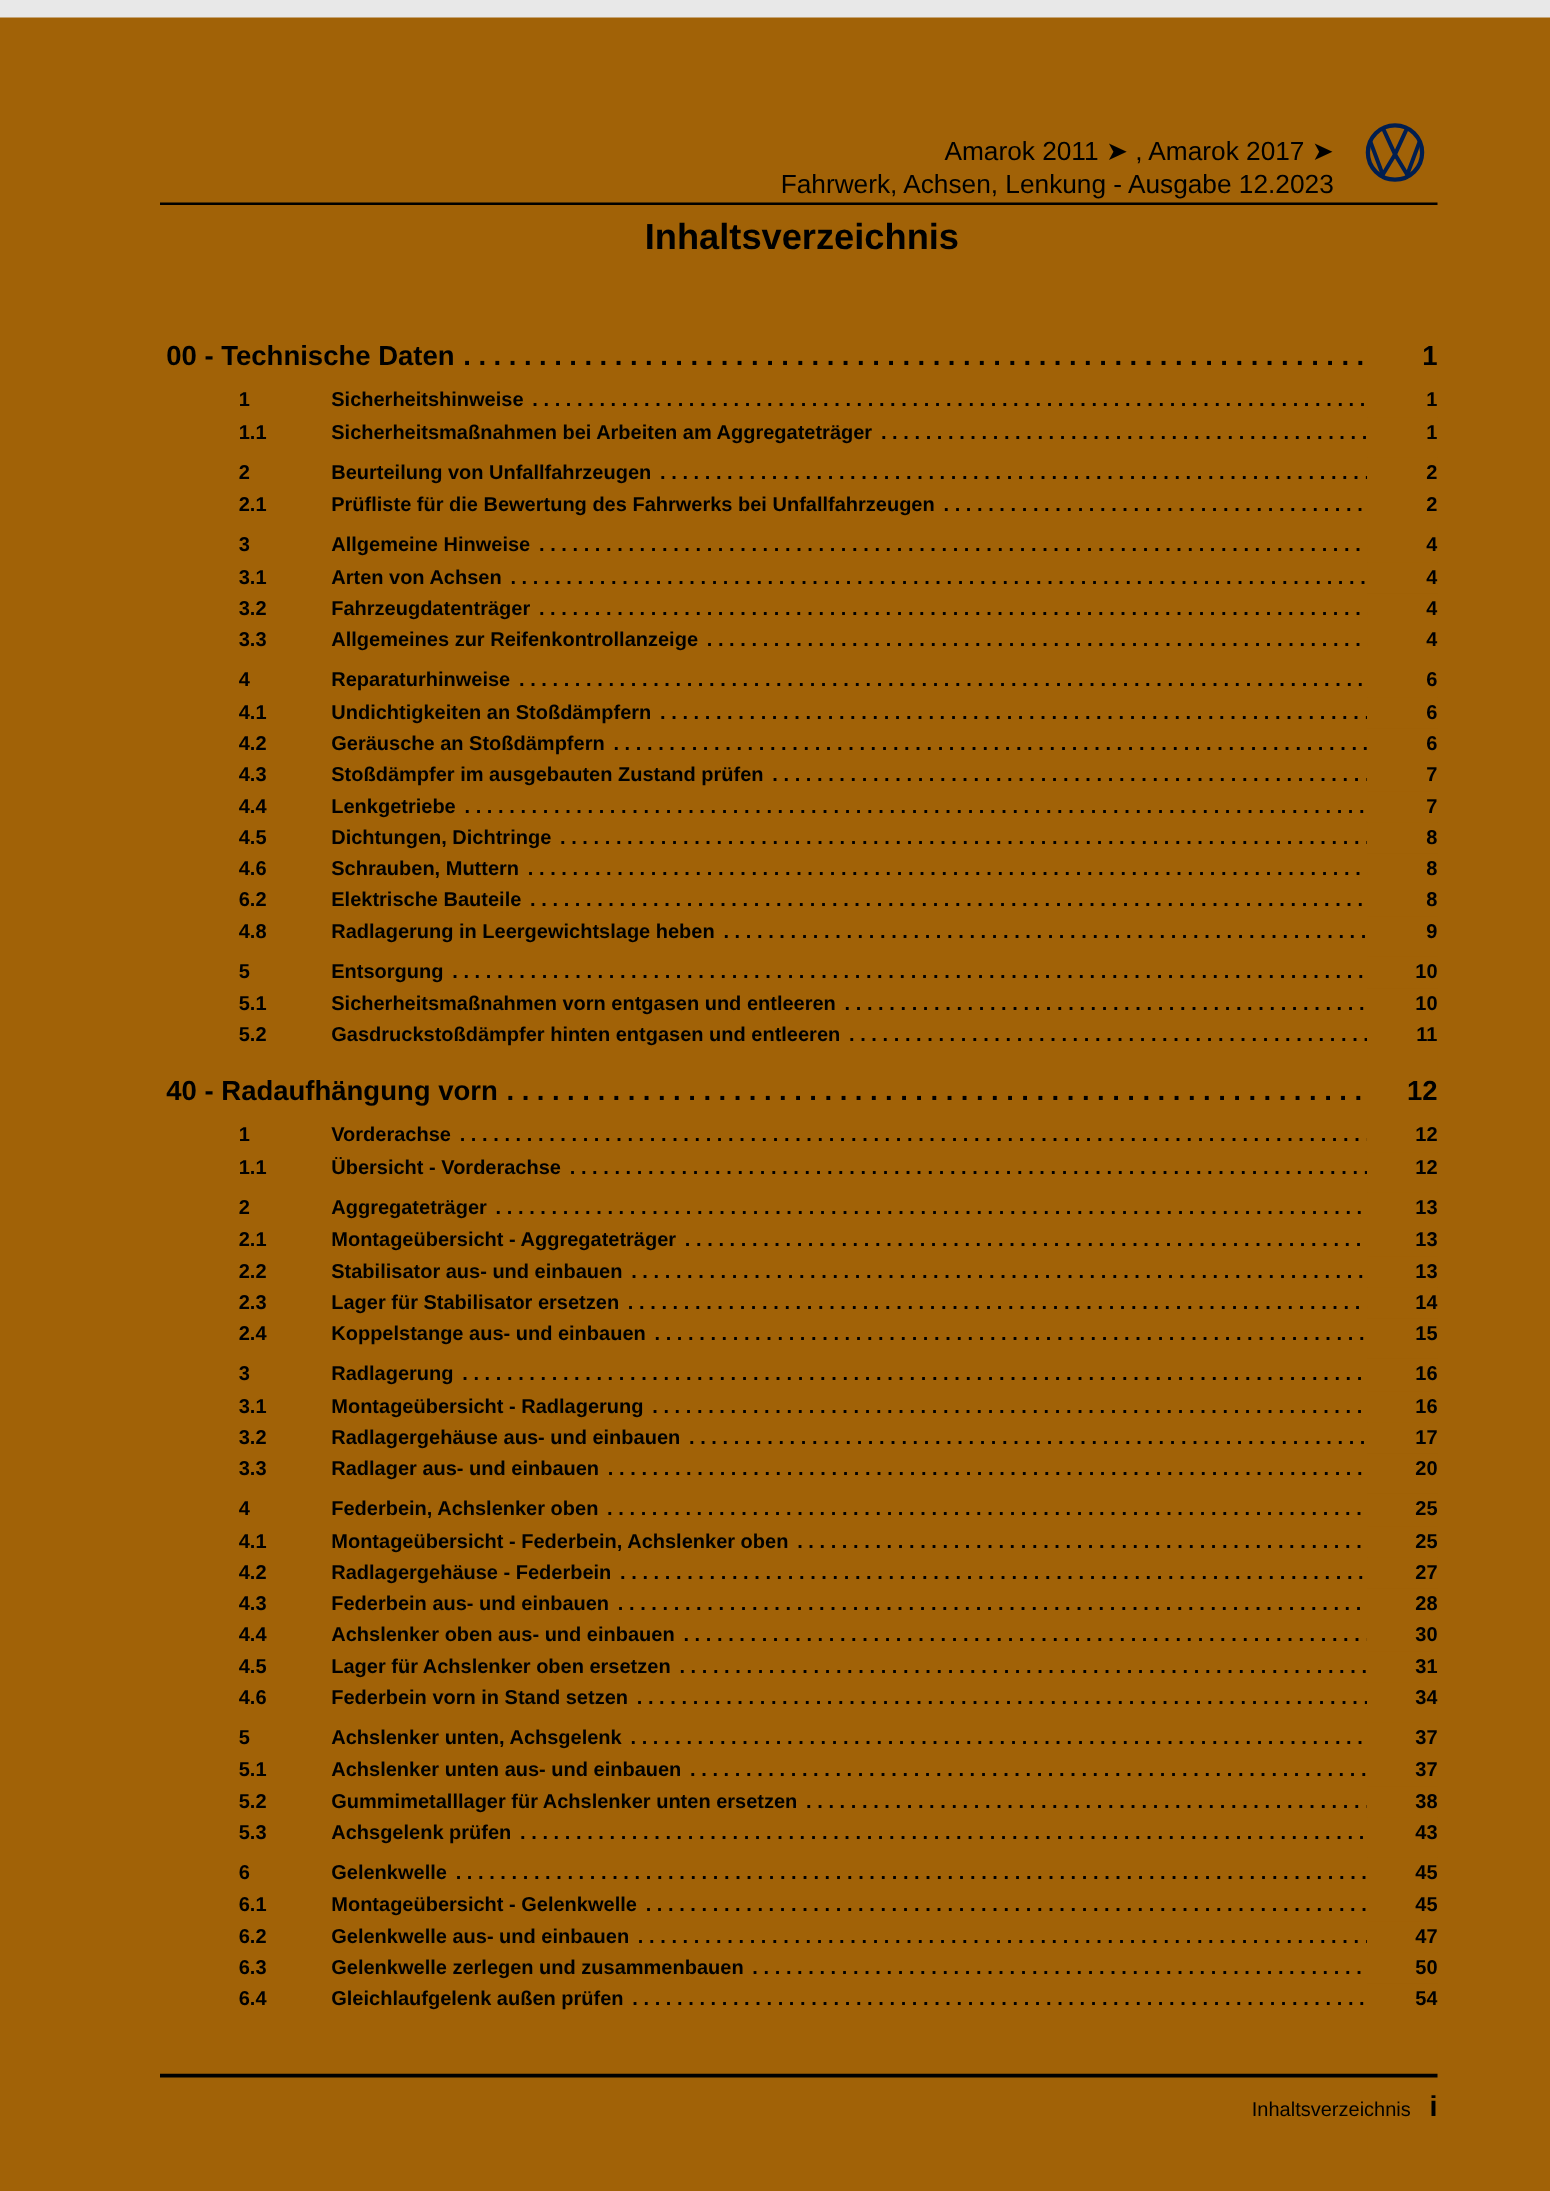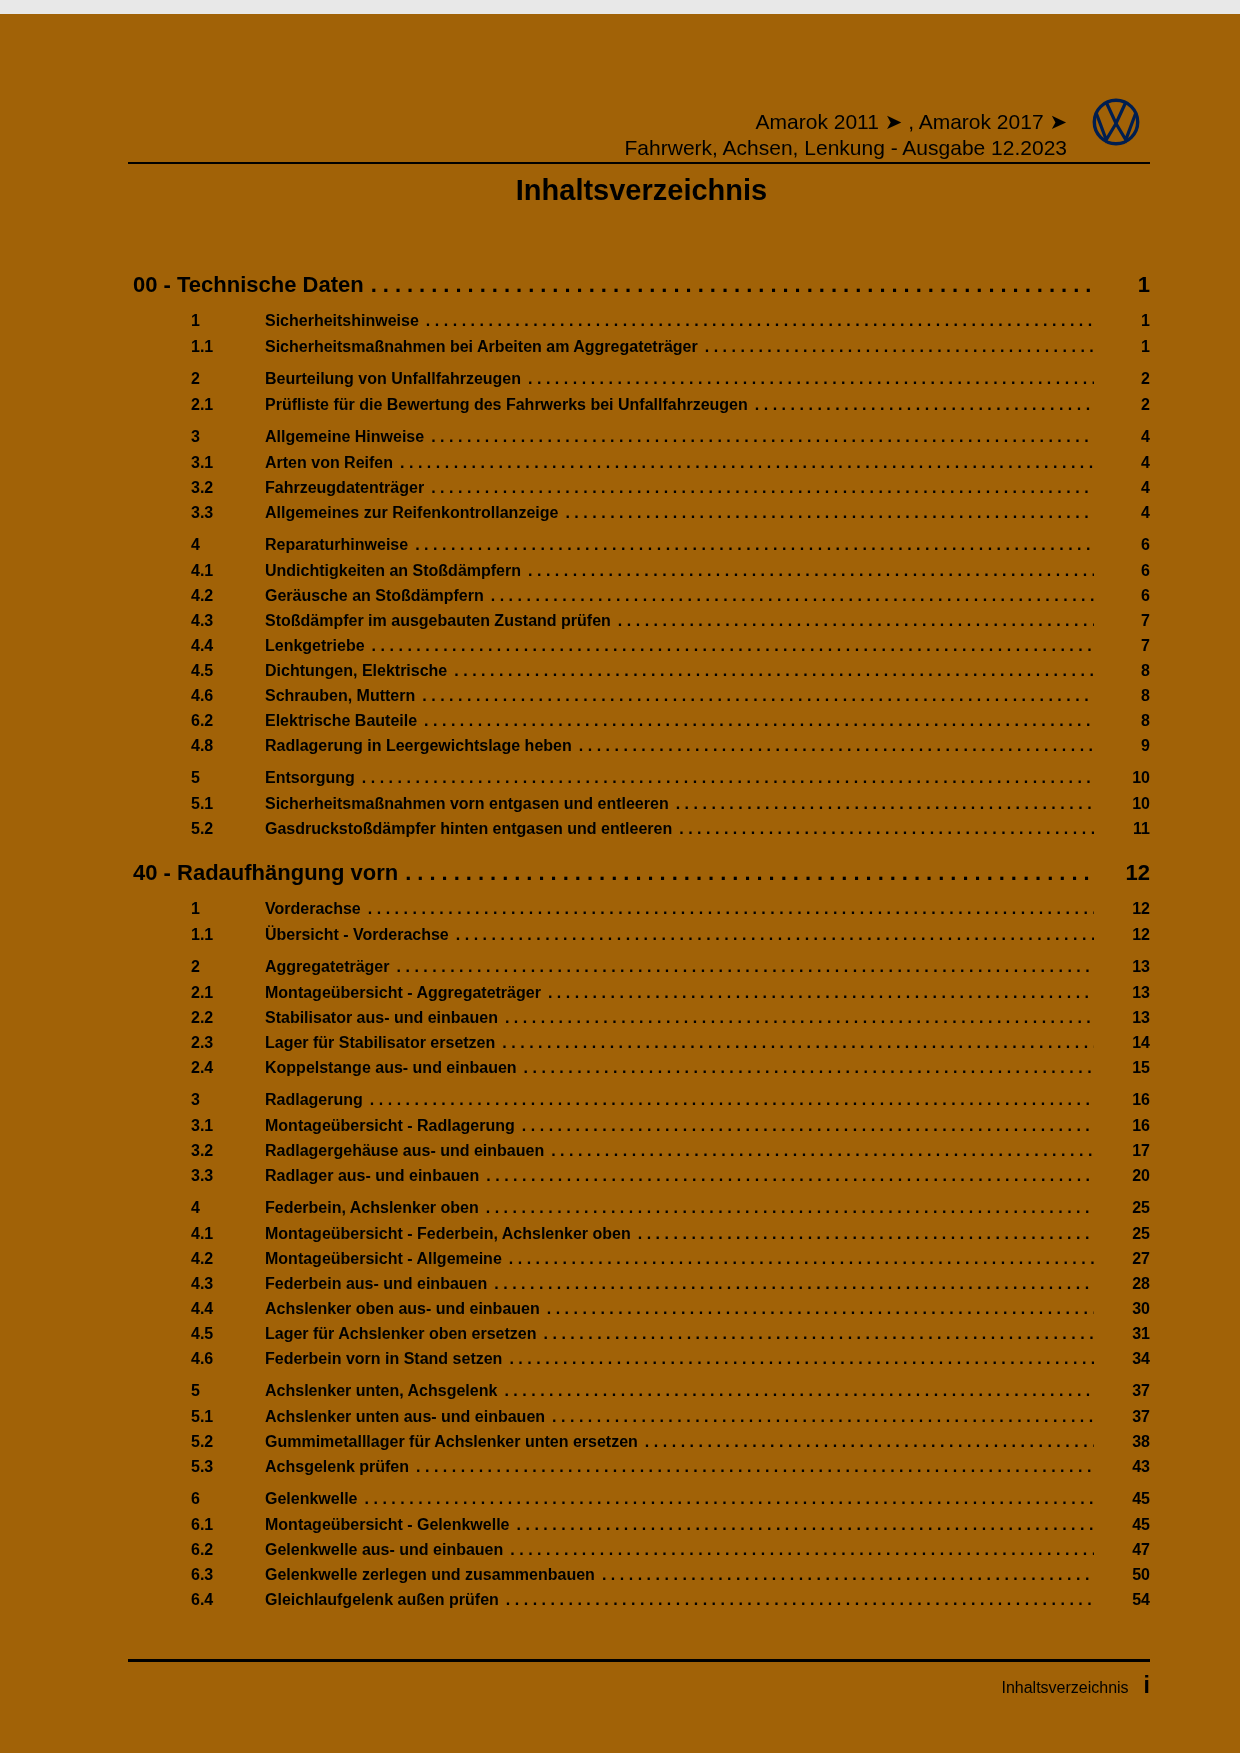--- a/index.html
+++ b/index.html
@@ -96,21 +96,21 @@
         <span class="page">2</span>
       </div>
       <div class="row entry chapter">
         <span class="num">3</span>
         <span class="title">Allgemeine Hinweise</span>
         <span class="dots"></span>
         <span class="page">4</span>
       </div>
       <div class="row entry sub">
         <span class="num">3.1</span>
-        <span class="title">Arten von Reifen</span>
+        <span class="title">Arten von Achsen</span>
         <span class="dots"></span>
         <span class="page">4</span>
       </div>
       <div class="row entry sub">
         <span class="num">3.2</span>
         <span class="title">Fahrzeugdatenträger</span>
         <span class="dots"></span>
         <span class="page">4</span>
       </div>
       <div class="row entry sub">
@@ -144,21 +144,21 @@
         <span class="page">7</span>
       </div>
       <div class="row entry sub">
         <span class="num">4.4</span>
         <span class="title">Lenkgetriebe</span>
         <span class="dots"></span>
         <span class="page">7</span>
       </div>
       <div class="row entry sub">
         <span class="num">4.5</span>
-        <span class="title">Dichtungen, Elektrische</span>
+        <span class="title">Dichtungen, Dichtringe</span>
         <span class="dots"></span>
         <span class="page">8</span>
       </div>
       <div class="row entry sub">
         <span class="num">4.6</span>
         <span class="title">Schrauben, Muttern</span>
         <span class="dots"></span>
         <span class="page">8</span>
       </div>
       <div class="row entry sub">
@@ -269,21 +269,21 @@
         <span class="page">25</span>
       </div>
       <div class="row entry sub">
         <span class="num">4.1</span>
         <span class="title">Montageübersicht - Federbein, Achslenker oben</span>
         <span class="dots"></span>
         <span class="page">25</span>
       </div>
       <div class="row entry sub">
         <span class="num">4.2</span>
-        <span class="title">Montageübersicht - Allgemeine</span>
+        <span class="title">Radlagergehäuse - Federbein</span>
         <span class="dots"></span>
         <span class="page">27</span>
       </div>
       <div class="row entry sub">
         <span class="num">4.3</span>
         <span class="title">Federbein aus- und einbauen</span>
         <span class="dots"></span>
         <span class="page">28</span>
       </div>
       <div class="row entry sub">

